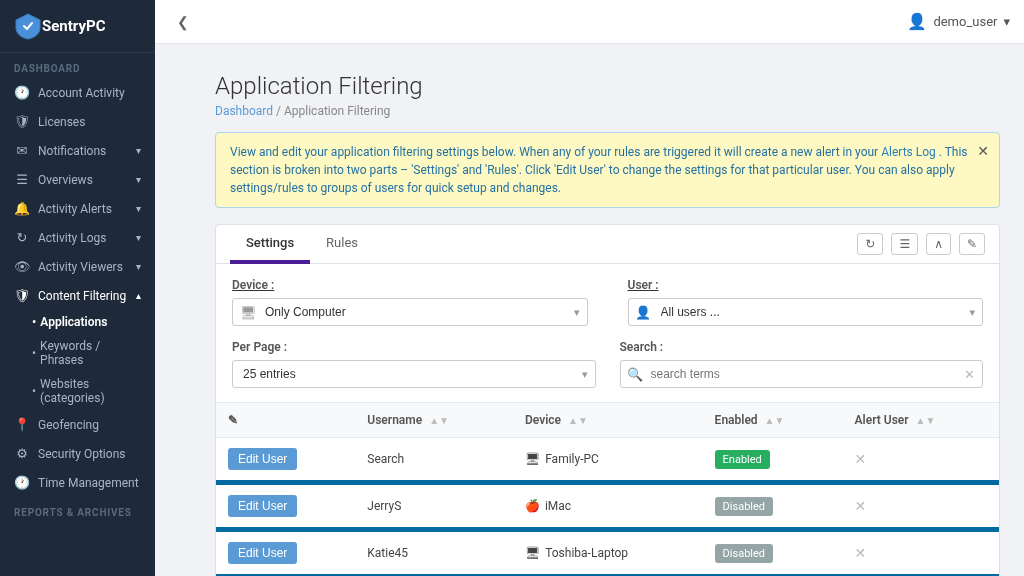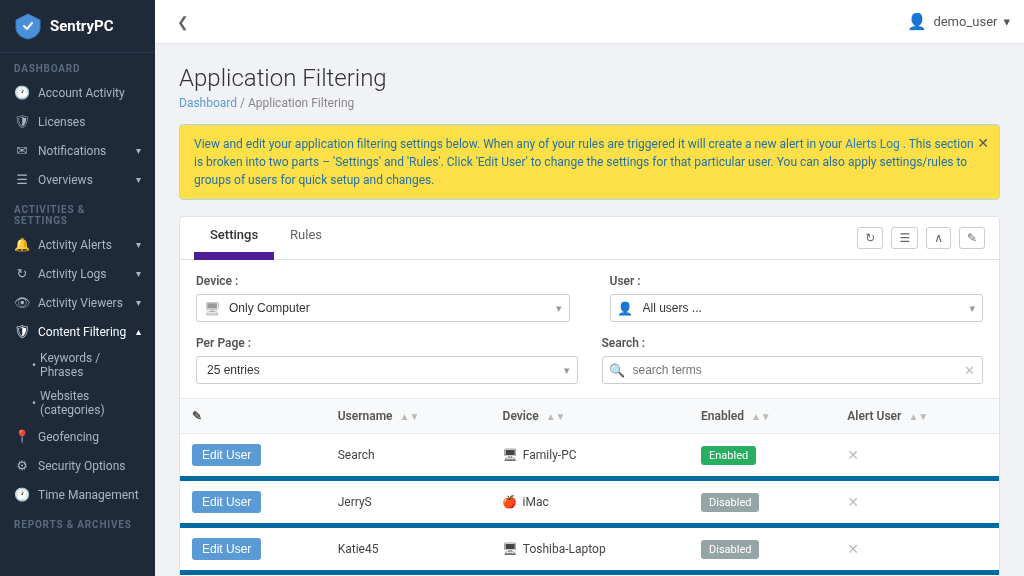--- a/index.html
+++ b/index.html
@@ -1,20 +1,20 @@
 <!DOCTYPE html>
 <html><head>
   <meta charset="utf-8">
   <style>
     * { box-sizing: border-box; margin: 0; padding: 0; }
     body { font-family: -apple-system, BlinkMacSystemFont, 'Segoe UI', Roboto, sans-serif; font-size: 13px; background: #f0f2f5; color: #333; display: flex; height: 576px; overflow: hidden; }
 
     
     #sidebar { width: 155px; background: #1e2a3a; color: #aab4c4; display: flex; flex-direction: column; flex-shrink: 0; overflow-y: auto; }
-    #sidebar-logo { display: flex; align-items: center; gap: 8px; padding: 12px 14px; border-bottom: 1px solid #2d3e52; }
+    #sidebar-logo { display: flex; align-items: center; padding: 12px 14px; border-bottom: 1px solid #2d3e52; }
     #sidebar-logo .logo-icon { width: 28px; height: 28px; }
     #sidebar-logo .logo-text { color: #fff; font-weight: 700; font-size: 15px; }
     .sidebar-section-label { font-size: 10px; font-weight: 700; letter-spacing: 0.08em; color: #5a6a7e; padding: 10px 14px 4px; text-transform: uppercase; }
     .sidebar-item { display: flex; align-items: center; gap: 8px; padding: 7px 14px; cursor: pointer; font-size: 12px; color: #aab4c4; }
     .sidebar-item.active { color: #fff; }
     .sidebar-item .s-icon { font-size: 13px; width: 16px; text-align: center; }
     .sidebar-item .chevron { margin-left: auto; font-size: 10px; }
     .sidebar-sub-item { display: flex; align-items: center; padding: 5px 14px 5px 32px; cursor: pointer; font-size: 12px; color: #aab4c4; }
     .sidebar-sub-item.active { color: #fff; font-weight: 600; }
     .sidebar-sub-item::before { content: '• '; margin-right: 4px; }
@@ -22,43 +22,43 @@
     
     #main { flex: 1; display: flex; flex-direction: column; overflow: hidden; }
 
     
     #topbar { background: #fff; height: 44px; display: flex; align-items: center; padding: 0 14px; border-bottom: 1px solid #e0e4e8; gap: 8px; }
     .topbar-spacer { flex: 1; }
     .user-menu { display: flex; align-items: center; gap: 6px; cursor: pointer; font-size: 13px; color: #555; }
     .user-menu .u-icon { font-size: 16px; color: #777; }
 
     
-    #page { flex: 1; overflow-y: auto; padding: 20px 24px; background: #f0f2f5; }
+    #page { flex: 1; overflow-y: auto; padding: 28px 24px; background: #f0f2f5; margin-left: 36px; }
     .page-title { font-size: 24px; font-weight: 300; color: #333; margin-bottom: 4px; }
     .breadcrumb { font-size: 12px; color: #888; margin-bottom: 14px; }
     .breadcrumb a { color: #5b9bd5; text-decoration: none; }
     .breadcrumb span { color: #888; }
 
     
-    .info-banner { background: #fde047; border: 1px solid #aed6f1; border-radius: 4px; padding: 10px 14px; font-size: 12px; color: #2471a3; margin-bottom: 16px; position: relative; line-height: 1.5; }
+    .info-banner { background: #fef9c3; border: 1px solid #aed6f1; border-radius: 4px; padding: 10px 14px; font-size: 12px; color: #2471a3; margin-bottom: 16px; position: relative; line-height: 1.5; }
     .info-banner a { color: #2980b9; }
     .info-banner .close-btn { position: absolute; top: 8px; right: 10px; cursor: pointer; color: #555; font-size: 14px; }
 
     
     .card { background: #fff; border: 1px solid #dde2e7; border-radius: 4px; }
 
     
     .tab-bar { display: flex; border-bottom: 1px solid #dde2e7; padding: 0 14px; }
     .tab { padding: 10px 16px; cursor: pointer; font-size: 13px; color: #666; border-bottom: 2px solid transparent; margin-bottom: -1px; }
-    .tab.active { color: #333; border-bottom: 8px solid #4c1d95; font-weight: 500; }
+    .tab.active { color: #333; border-bottom: 4px solid #4c1d95; font-weight: 500; }
     .tab-actions { margin-left: auto; display: flex; align-items: center; gap: 8px; padding: 8px 0; }
     .tab-action-btn { background: none; border: 1px solid #ccc; border-radius: 3px; padding: 3px 7px; cursor: pointer; font-size: 12px; color: #666; }
 
     
-    .filters-row { display: flex; gap: 40px; padding: 14px 16px; }
+    .filters-row { display: flex; gap: 40px; padding: 14px 16px; text-decoration: underline; }
     .filter-group { flex: 1; }
     .filter-label { font-size: 12px; font-weight: 600; color: #555; margin-bottom: 6px; }
     .select-wrap { position: relative; }
     .select-wrap select { width: 100%; padding: 6px 28px 6px 32px; border: 1px solid #ccc; border-radius: 3px; font-size: 12px; background: #fff; color: #333; appearance: none; cursor: pointer; }
     .select-wrap .s-prepend { position: absolute; left: 8px; top: 50%; transform: translateY(-50%); color: #999; font-size: 13px; }
     .select-wrap .s-append { position: absolute; right: 8px; top: 50%; transform: translateY(-50%); color: #999; font-size: 11px; pointer-events: none; }
     .search-wrap { position: relative; }
     .search-wrap input { width: 100%; padding: 6px 28px 6px 30px; border: 1px solid #ccc; border-radius: 3px; font-size: 12px; background: #fff; }
     .search-wrap .s-prepend { position: absolute; left: 8px; top: 50%; transform: translateY(-50%); color: #bbb; font-size: 13px; }
     .search-wrap .s-clear { position: absolute; right: 8px; top: 50%; transform: translateY(-50%); color: #bbb; font-size: 13px; cursor: pointer; }
@@ -104,40 +104,42 @@
     <span class="s-icon">✉</span>
     <span>Notifications</span>
     <span class="chevron">▾</span>
   </div>
   <div class="sidebar-item">
     <span class="s-icon">☰</span>
     <span>Overviews</span>
     <span class="chevron">▾</span>
   </div>
 
-  <div class="sidebar-section-label">Activities &amp; Settings</div>
   <div class="sidebar-item">
     <span class="s-icon">🔔</span>
     <span>Activity Alerts</span>
     <span class="chevron">▾</span>
   </div>
   <div class="sidebar-item">
     <span class="s-icon">↻</span>
     <span>Activity Logs</span>
     <span class="chevron">▾</span>
   </div>
   <div class="sidebar-item">
     <span class="s-icon">👁</span>
     <span>Activity Viewers</span>
     <span class="chevron">▾</span>
   </div>
   <div class="sidebar-item active">
     <span class="s-icon">🛡</span>
     <span>Content Filtering</span>
     <span class="chevron">▴</span>
+  </div>
+  <div class="sidebar-sub-item active">
+    <span>Applications</span>
   </div>
   <div class="sidebar-sub-item">
     <span>Keywords / Phrases</span>
   </div>
   <div class="sidebar-sub-item">
     <span>Websites (categories)</span>
   </div>
   <div class="sidebar-item">
     <span class="s-icon">📍</span>
     <span>Geofencing</span>

